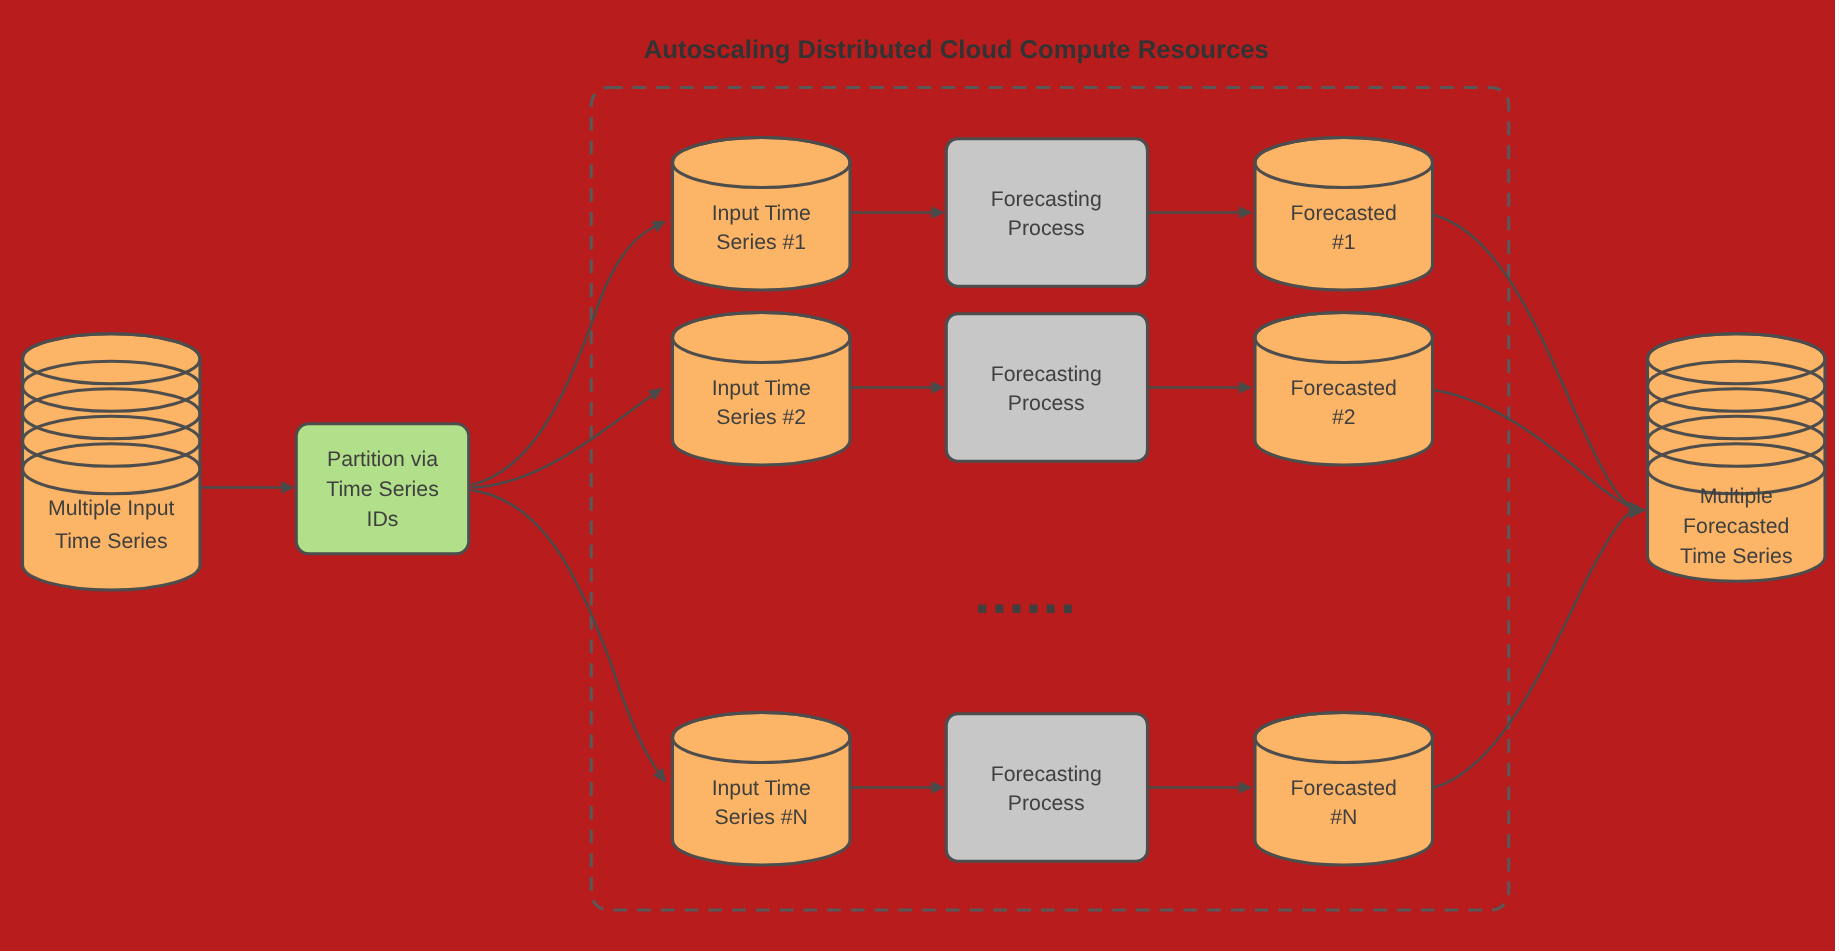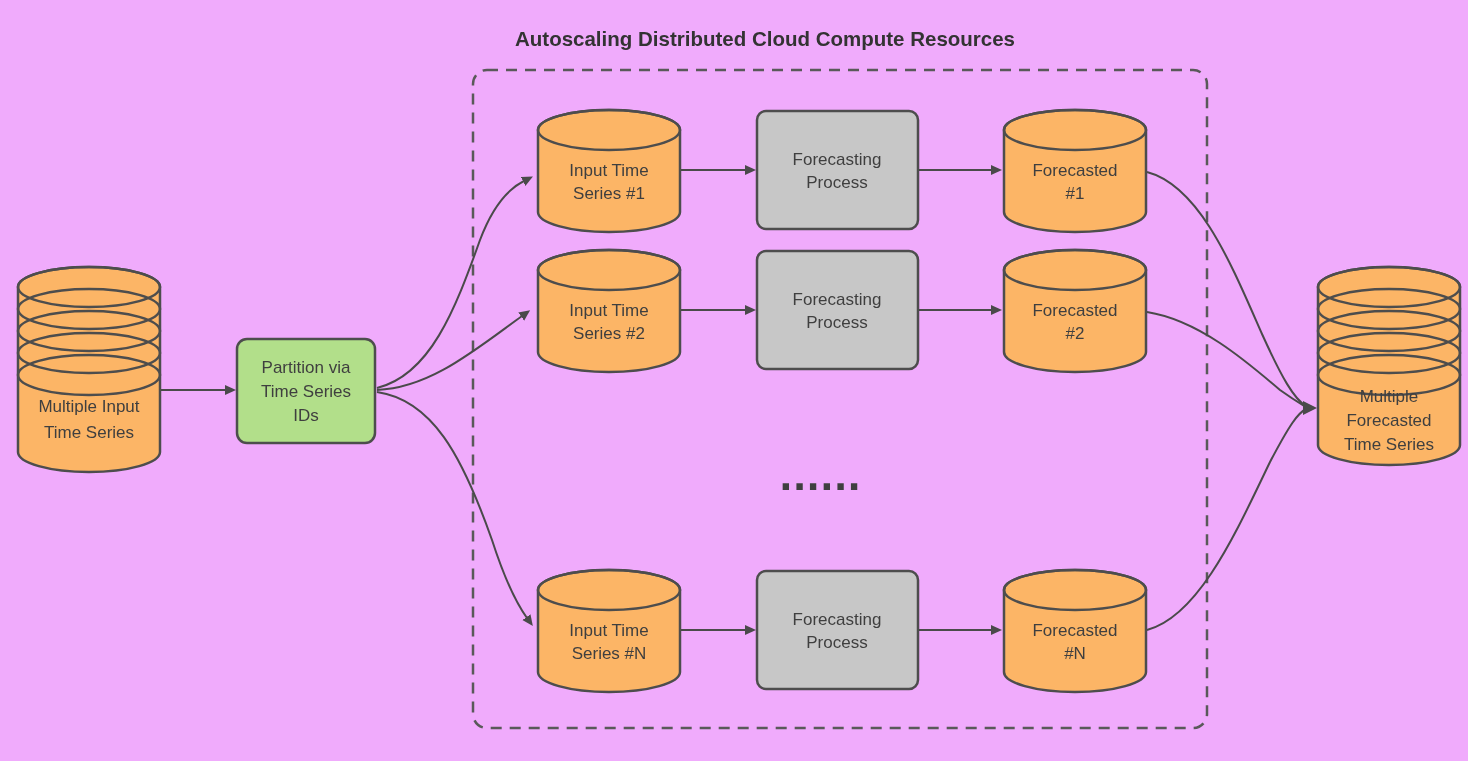--- a/index.html
+++ b/index.html
@@ -5,21 +5,21 @@
   html, body {
     margin: 0;
     padding: 0;
     background: #ffffff;
     font-family: "Liberation Sans", sans-serif;
   }
   .canvas-wrap {
     width: 1468px;
     height: 761px;
     position: relative;
-    background: #f0abfc;
+    background: #b91c1c;
   }
   svg { display: block; }
   .shape {
     stroke: #4D4D4D;
     stroke-width: 2.5;
   }
   .ring {
     fill: none;
     stroke: #4D4D4D;
     stroke-width: 2.5;

